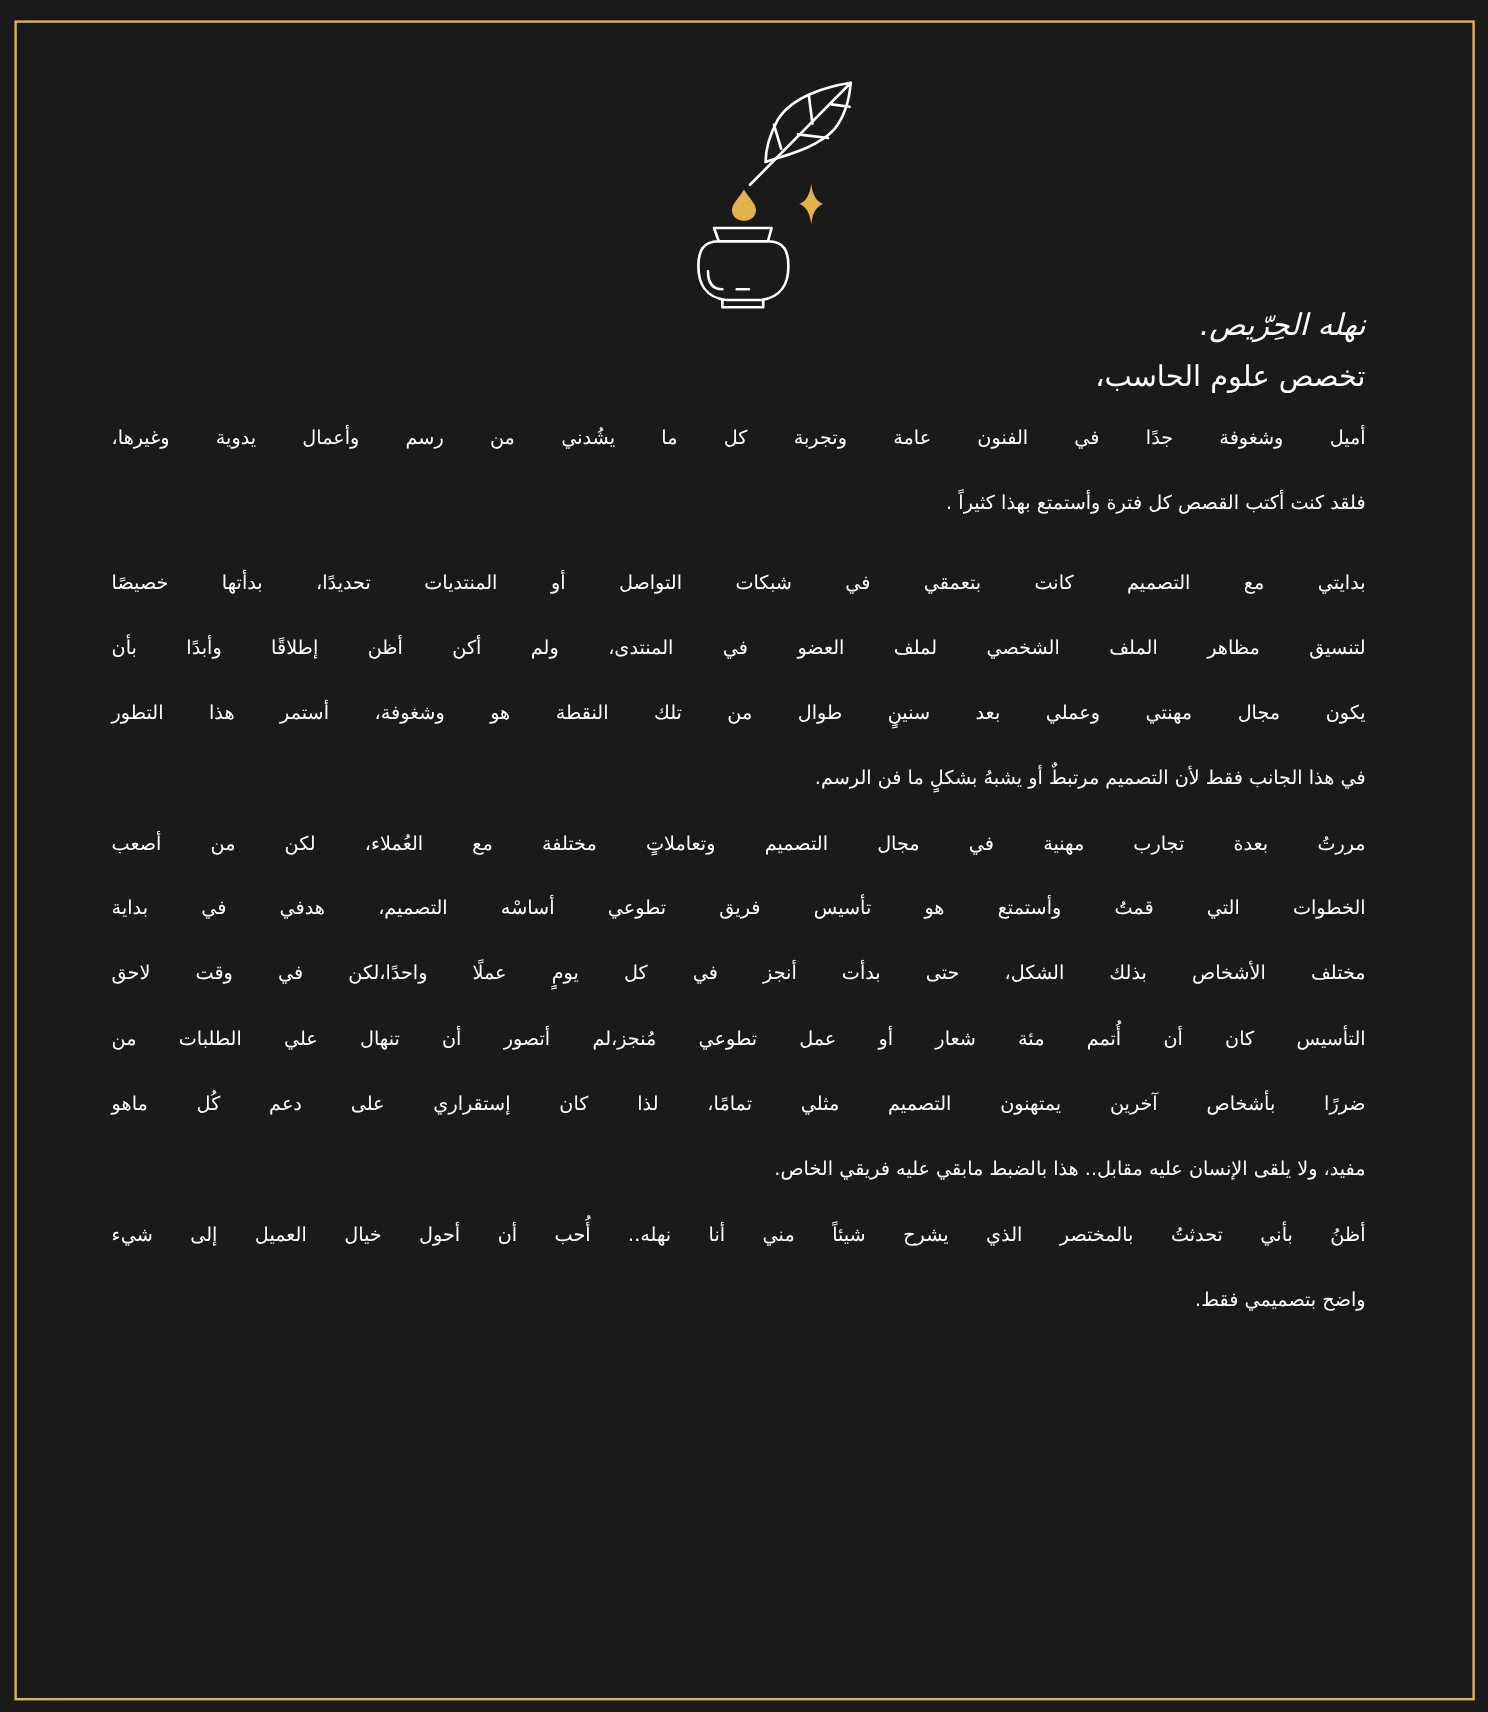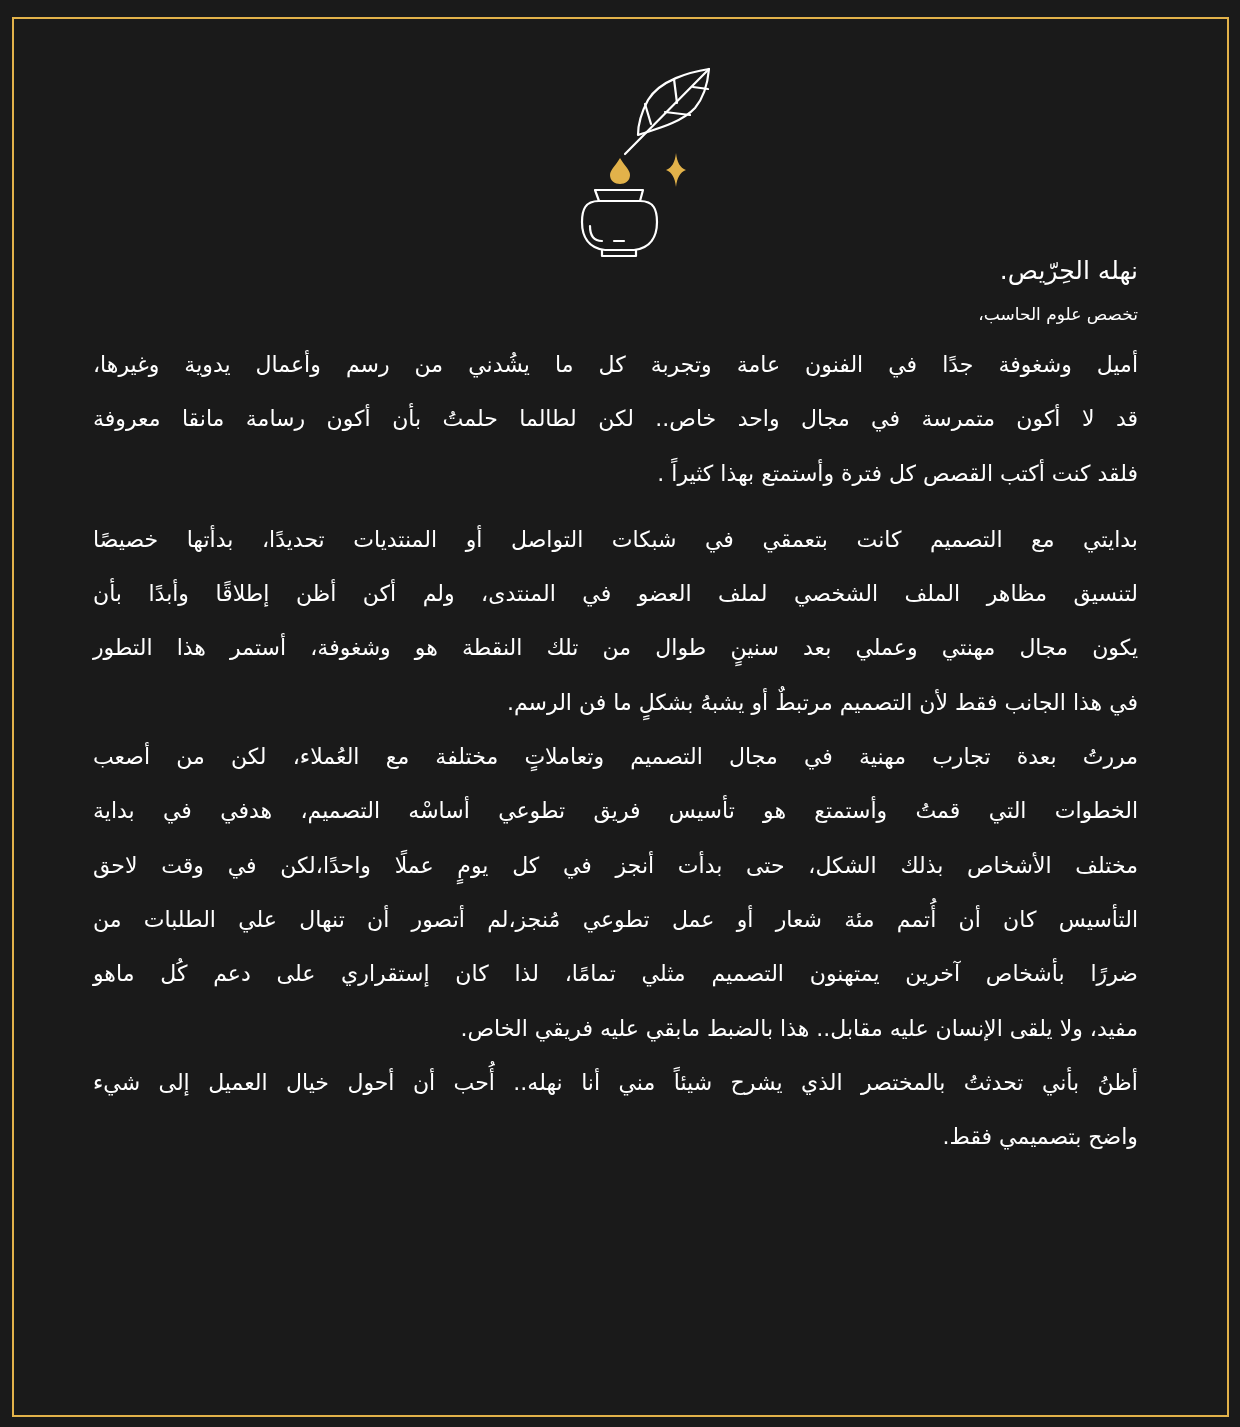--- a/index.html
+++ b/index.html
@@ -38,33 +38,34 @@
       direction: rtl;
       text-align: right;
       color: #ffffff;
     }
     .title {
       font-size: 25px;
       line-height: 46px;
       margin: 0;
       font-weight: normal;
       white-space: nowrap;
+      font-style: italic;
     }
     .subtitle {
-      font-size: 17px;
+      font-size: 24px;
       line-height: 40px;
       margin: 0 0 4px 0;
       white-space: nowrap;
     }
     .para-block {
       margin: 0;
     }
     .line {
       display: block;
-      font-size: 22px;
+      font-size: 16px;
       line-height: 54.3px;
       white-space: nowrap;
       text-align: justify;
       text-align-last: justify;
     }
     .line.last {
       text-align-last: right;
     }
     .gap {
       height: 12px;
@@ -100,21 +101,20 @@
     </g>
   </svg>
 </div>
 
 <div class="content">
   <h1 class="title">نهله الحِرّيص.</h1>
   <p class="subtitle">تخصص علوم الحاسب،</p>
 
   <div class="para-block">
     <span class="line">أميل وشغوفة جدًا في الفنون عامة وتجربة كل ما يشُدني من رسم وأعمال يدوية وغيرها،</span>
-    <span class="line">قد لا أكون متمرسة في مجال واحد خاص.. لكن لطالما حلمتُ بأن أكون رسامة مانقا معروفة</span>
     <span class="line last">فلقد كنت أكتب القصص كل فترة وأستمتع بهذا كثيراً .</span>
   </div>
 
   <div class="gap"></div>
 
   <div class="para-block">
     <span class="line">بدايتي مع التصميم كانت بتعمقي في شبكات التواصل أو المنتديات تحديدًا، بدأتها خصيصًا</span>
     <span class="line">لتنسيق مظاهر الملف الشخصي لملف العضو في المنتدى، ولم أكن أظن إطلاقًا وأبدًا بأن</span>
     <span class="line">يكون مجال مهنتي وعملي بعد سنينٍ طوال من تلك النقطة هو وشغوفة، أستمر هذا التطور</span>
     <span class="line last">في هذا الجانب فقط لأن التصميم مرتبطٌ أو يشبهُ بشكلٍ ما فن الرسم.</span>

